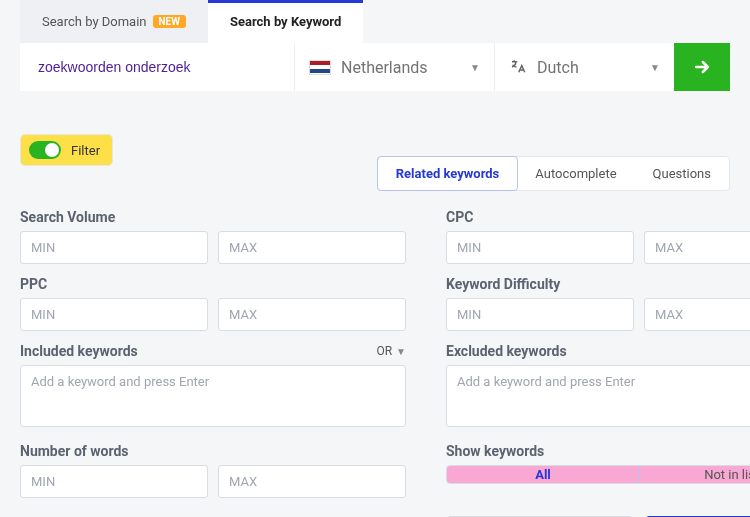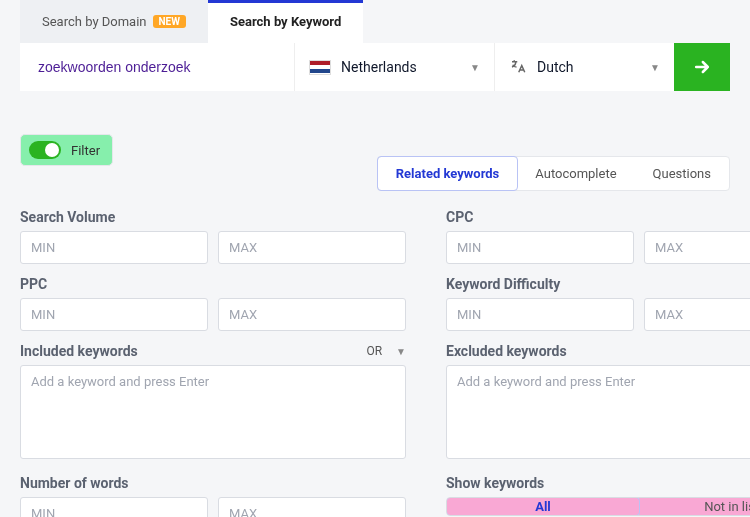--- a/index.html
+++ b/index.html
@@ -4,44 +4,44 @@
 <style>
 * { box-sizing: border-box; margin: 0; padding: 0; }
 body { font-family: -apple-system, BlinkMacSystemFont, "Segoe UI", Roboto, sans-serif; background: #f5f6f8; width: 750px; height: 517px; padding: 0 20px 20px 20px; color: #333; }
 .tabs { display: flex; }
 .tab { padding: 14px 22px; font-size: 13px; background: #eef0f3; cursor: pointer; display: flex; align-items: center; gap: 6px; color: #555; }
 .tab.active { background: #fff; font-weight: 700; color: #222; border-top: 3px solid #2338d4; padding-top: 11px; }
 .badge-new { background: #ffa726; color: #fff; font-size: 10px; font-weight: 700; padding: 1px 6px; border-radius: 3px; }
 .search-row { display: flex; background: #fff; }
 .kw-input { flex: 1; border: none; padding: 16px 18px; font-size: 14px; outline: none; color: #4c1d95; }
 .sel { display: flex; align-items: center; gap: 10px; padding: 0 14px; border-left: 1px solid #eee; min-width: 200px; cursor: pointer; position: relative; }
-.sel-text { font-size: 14px; color: #0f172a; flex: 1; }
+.sel-text { font-size: 16px; color: #737373; flex: 1; }
 .flag-nl { width: 22px; height: 15px; display: flex; flex-direction: column; border: 1px solid #ddd; }
 .flag-nl span { flex: 1; }
 .flag-r { background: #ae1c28; } .flag-w { background: #fff; } .flag-b { background: #21468b; }
 .lang-ico { width: 18px; height: 18px; color: #666; }
 .chev { color: #888; font-size: 10px; }
 .go-btn { width: 56px; background: #2ab321; display: flex; align-items: center; justify-content: center; cursor: pointer; }
 .arrow-r { width: 20px; height: 20px; color: #fff; }
 .mid-row { display: flex; justify-content: space-between; align-items: center; margin-top: 18px; }
-.filter-pill { background: #86efac; border: 1px solid #e5e7eb; border-radius: 5px; padding: 6px 12px 6px 8px; display: flex; align-items: center; gap: 10px; }
+.filter-pill { background: #fde047; border: 1px solid #e5e7eb; border-radius: 5px; padding: 6px 12px 6px 8px; display: flex; align-items: center; gap: 10px; }
 .toggle { width: 32px; height: 18px; background: #2ab321; border-radius: 10px; position: relative; cursor: pointer; }
 .toggle::after { content: ''; position: absolute; width: 14px; height: 14px; background: #fff; border-radius: 50%; top: 2px; right: 2px; }
 .filter-lbl { font-size: 13px; color: #333; }
 .type-tabs { display: flex; background: #fff; border: 1px solid #e5e7eb; border-radius: 4px; margin-top: 47px; }
 .type-tab { padding: 9px 18px; font-size: 13px; color: #555; cursor: pointer; }
 .type-tab.active { color: #2338d4; font-weight: 700; border: 1px solid #b9c3f5; border-radius: 4px; margin: -1px; }
 .filters { display: grid; grid-template-columns: 1fr 1fr; gap: 12px 40px; margin-top: 18px; }
 .fgroup { }
 .flabel { font-size: 14px; font-weight: 700; color: #5b6270; margin-bottom: 6px; display: flex; justify-content: space-between; align-items: center; }
 .range { display: flex; gap: 10px; }
 .range input, .ta { flex: 1; border: 1px solid #d9dce2; border-radius: 3px; padding: 8px 10px; font-size: 13px; outline: none; color: #333; font-family: inherit; }
 .range input::placeholder, .ta::placeholder { color: #a0a5b0; }
-.ta { width: 100%; height: 94px; resize: none; }
-.or-sel { font-size: 12px; color: #555; font-weight: 400; display: flex; align-items: center; gap: 14px; cursor: pointer; }
+.ta { width: 100%; height: 62px; resize: none; }
+.or-sel { font-size: 12px; color: #555; font-weight: 400; display: flex; align-items: center; gap: 4px; cursor: pointer; }
 .seg { display: flex; border: 1px solid #d9dce2; border-radius: 4px; overflow: hidden; }
 .seg-btn { flex: 1; padding: 1px 0; text-align: center; font-size: 13px; cursor: pointer; color: #555; background: #f9a8d4; }
 .seg-btn.active { color: #2338d4; font-weight: 700; border: 1px solid #b9c3f5; border-radius: 4px; margin: -1px; position: relative; z-index: 1; }
 .actions { grid-column: 2; display: flex; gap: 12px; margin-top: 6px; }
 .btn { flex: 1; padding: 11px 0; border-radius: 4px; font-size: 13px; font-weight: 700; display: flex; align-items: center; justify-content: center; gap: 8px; cursor: pointer; }
 .btn-reset { background: #fff; border: 1px solid #d9dce2; color: #2338d4; }
 .btn-set { background: #2338d4; color: #fff; border: 1px solid #2338d4; }
 .x-ico, .chk-ico { width: 12px; height: 12px; }
 </style>
 </head>

